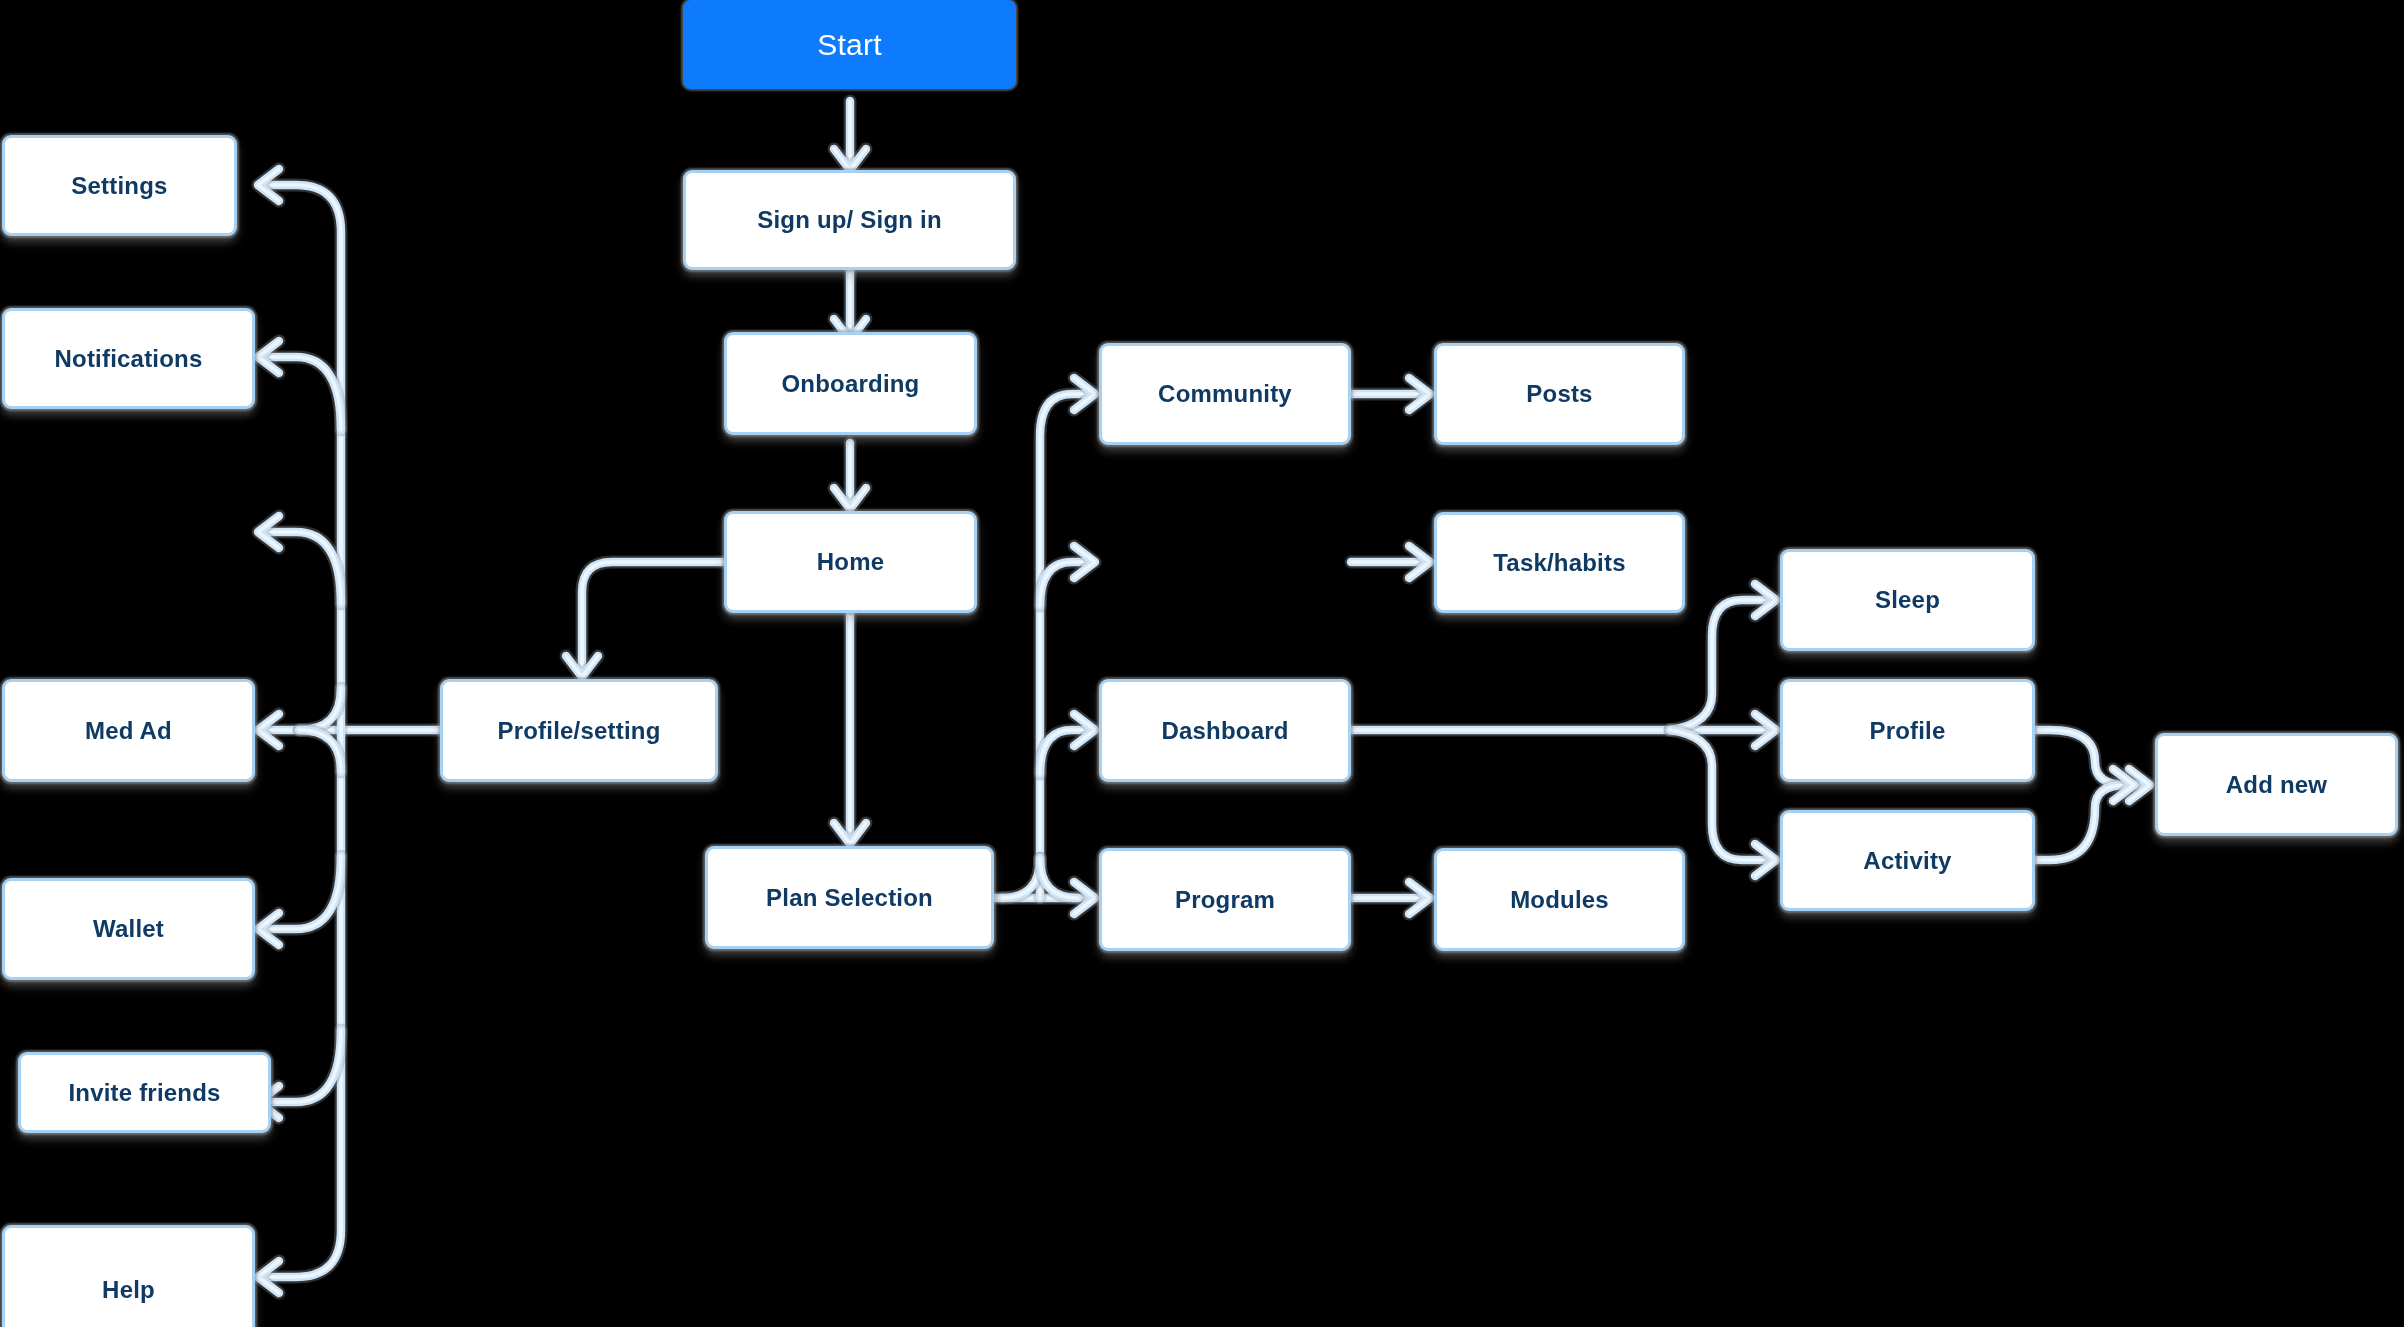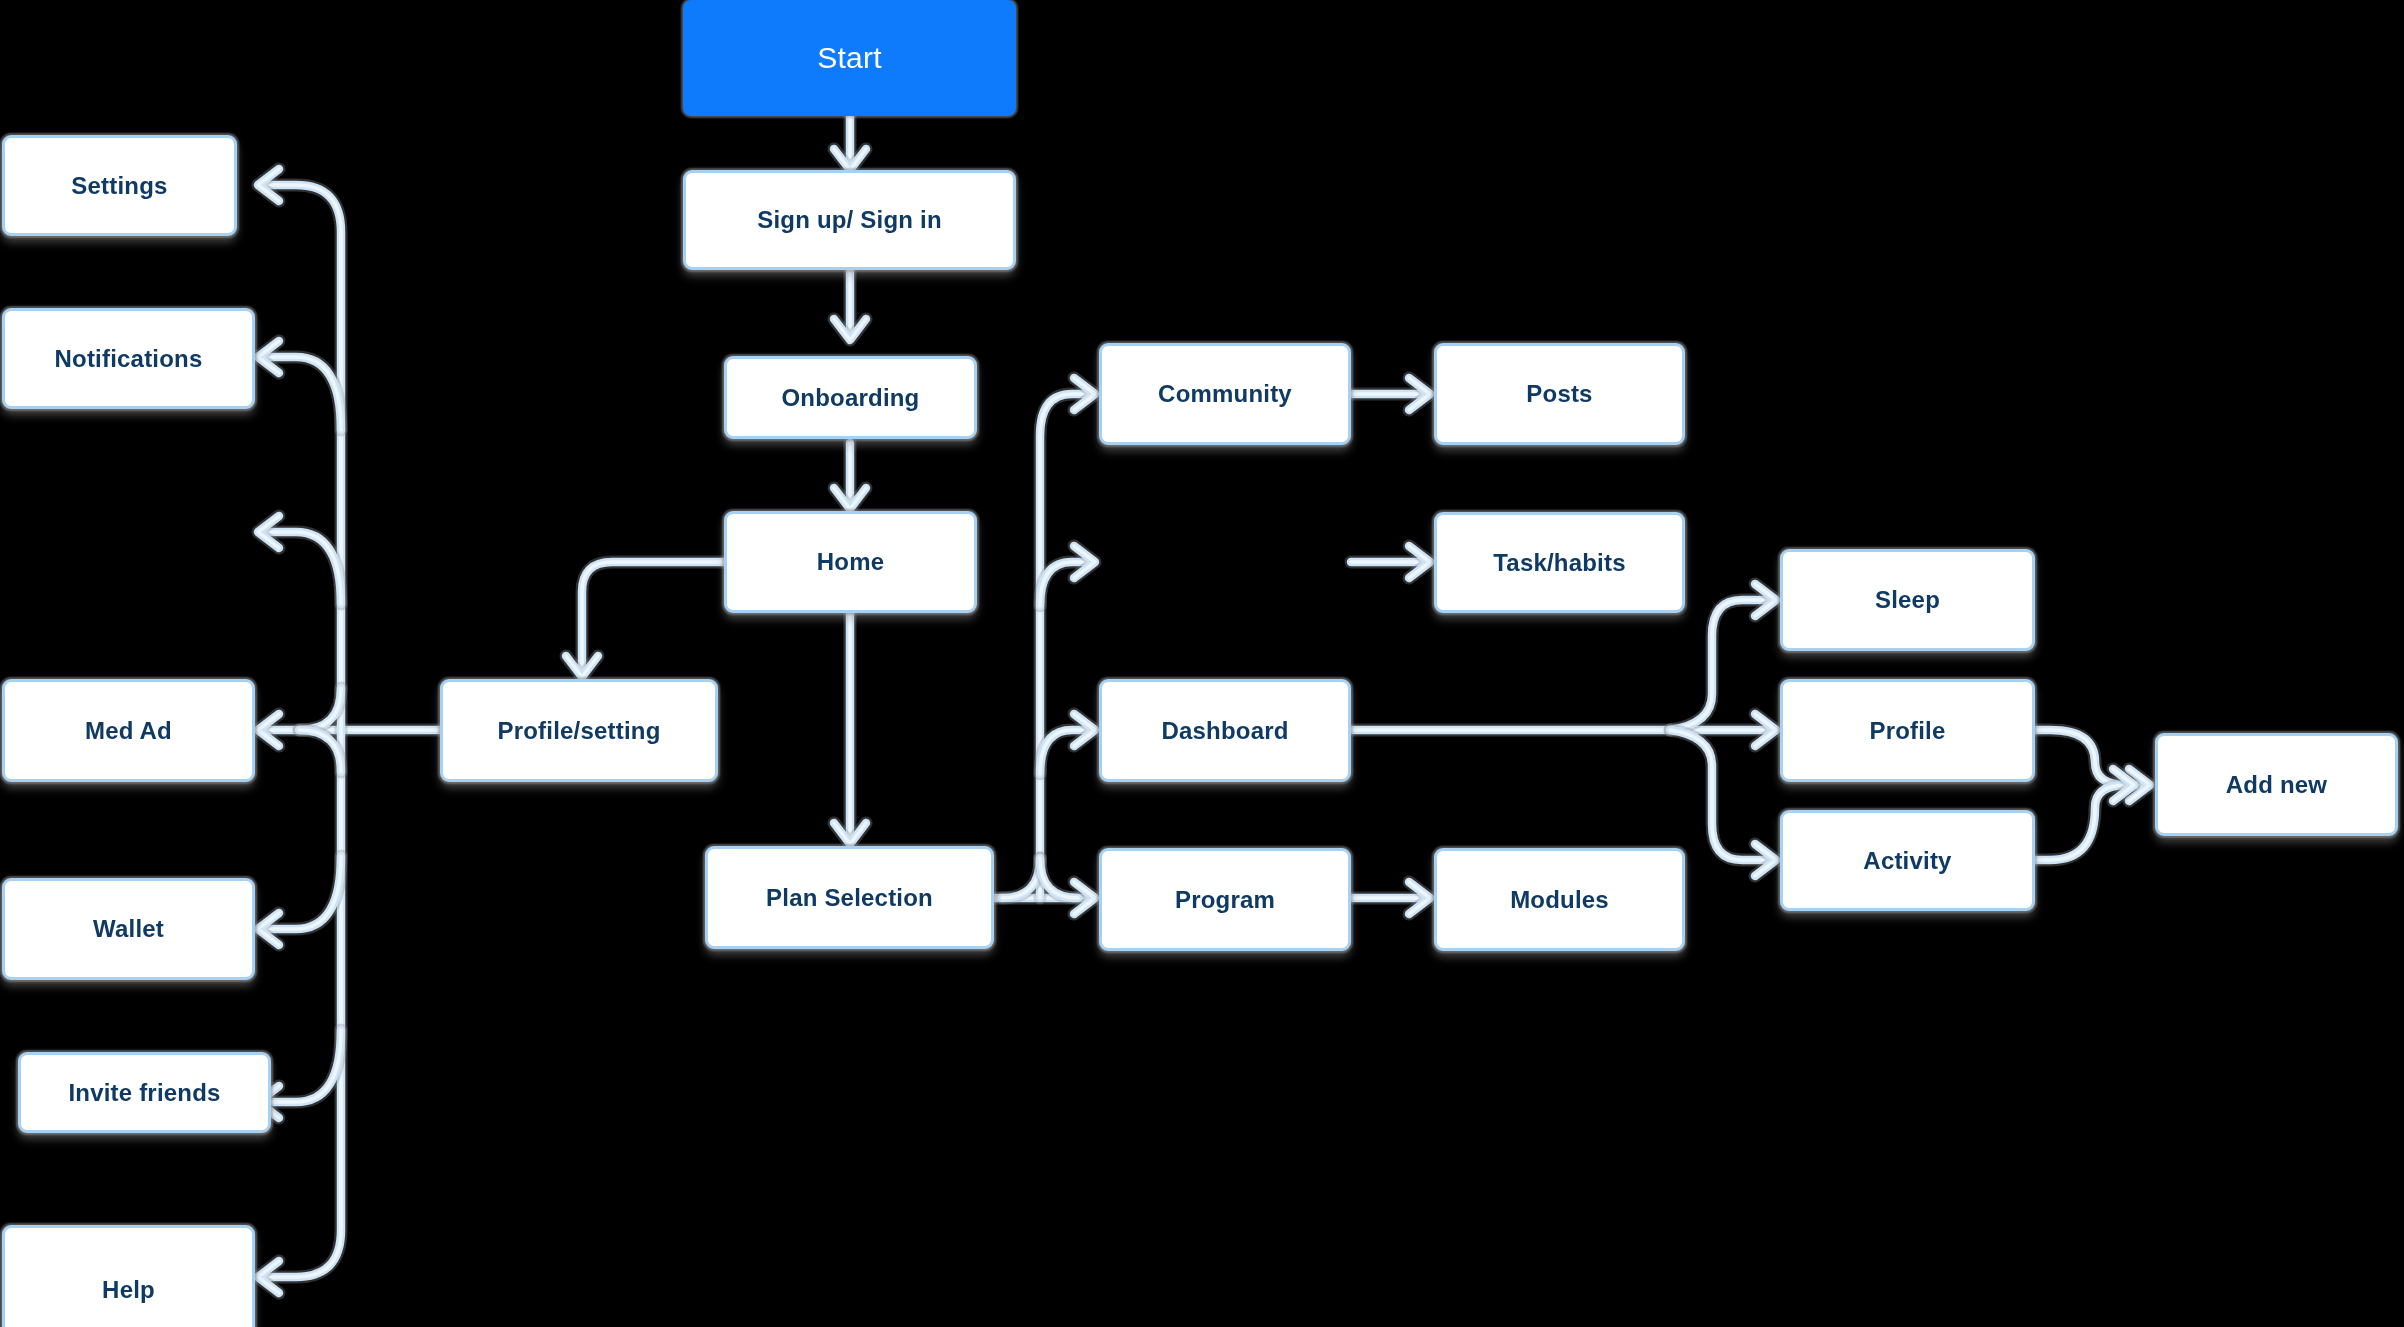--- a/index.html
+++ b/index.html
@@ -306,29 +306,29 @@
         <path d="M-21,-16 L0,0 L-21,16" fill="none" stroke="#CDE3F7" stroke-width="8.5" stroke-opacity="1" stroke-linecap="round" stroke-linejoin="round"></path>
         <path d="M-21,-16 L0,0 L-21,16" fill="none" stroke="#EDF6FD" stroke-width="3.6" stroke-opacity="1" stroke-linecap="round" stroke-linejoin="round"></path>
       </g>
       <g transform="translate(2134,785) rotate(0)">
         <path d="M-21,-16 L0,0 L-21,16" fill="none" stroke="#8f8f8f" stroke-width="13" stroke-opacity="0.34" stroke-linecap="round" stroke-linejoin="round"></path>
         <path d="M-21,-16 L0,0 L-21,16" fill="none" stroke="#CDE3F7" stroke-width="8.5" stroke-opacity="1" stroke-linecap="round" stroke-linejoin="round"></path>
         <path d="M-21,-16 L0,0 L-21,16" fill="none" stroke="#EDF6FD" stroke-width="3.6" stroke-opacity="1" stroke-linecap="round" stroke-linejoin="round"></path>
       </g>
     </svg>
 
-  <div class="node primary" style="left:683px;top:0px;width:333px;height:116px">
+  <div class="node primary" style="left:683px;top:0px;width:333px;height:89px">
     <span class="lbl">Start</span>
   </div>
 
   <div class="node" style="left:683px;top:170px;width:333px;height:100px">
     <span class="lbl">Sign up/ Sign in</span>
   </div>
 
-  <div class="node" style="left:724px;top:356px;width:253px;height:83px">
+  <div class="node" style="left:724px;top:332px;width:253px;height:103px">
     <span class="lbl">Onboarding</span>
   </div>
 
   <div class="node" style="left:724px;top:511px;width:253px;height:102px">
     <span class="lbl">Home</span>
   </div>
 
   <div class="node" style="left:440px;top:679px;width:278px;height:103px">
     <span class="lbl">Profile/setting</span>
   </div>

